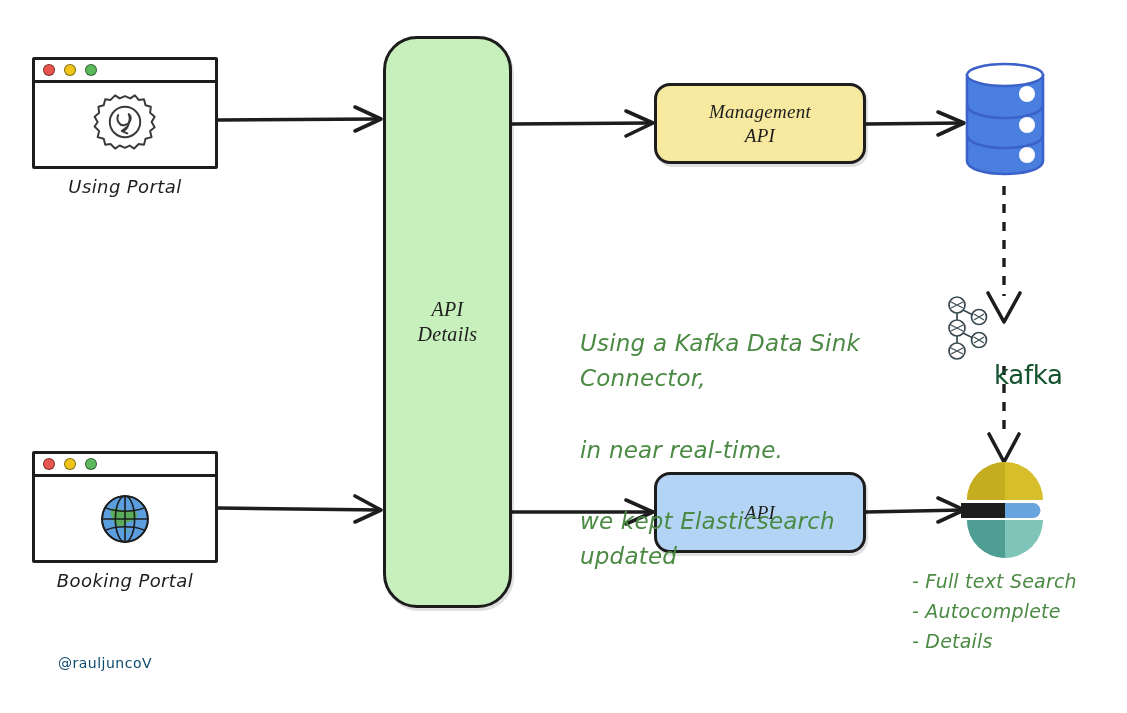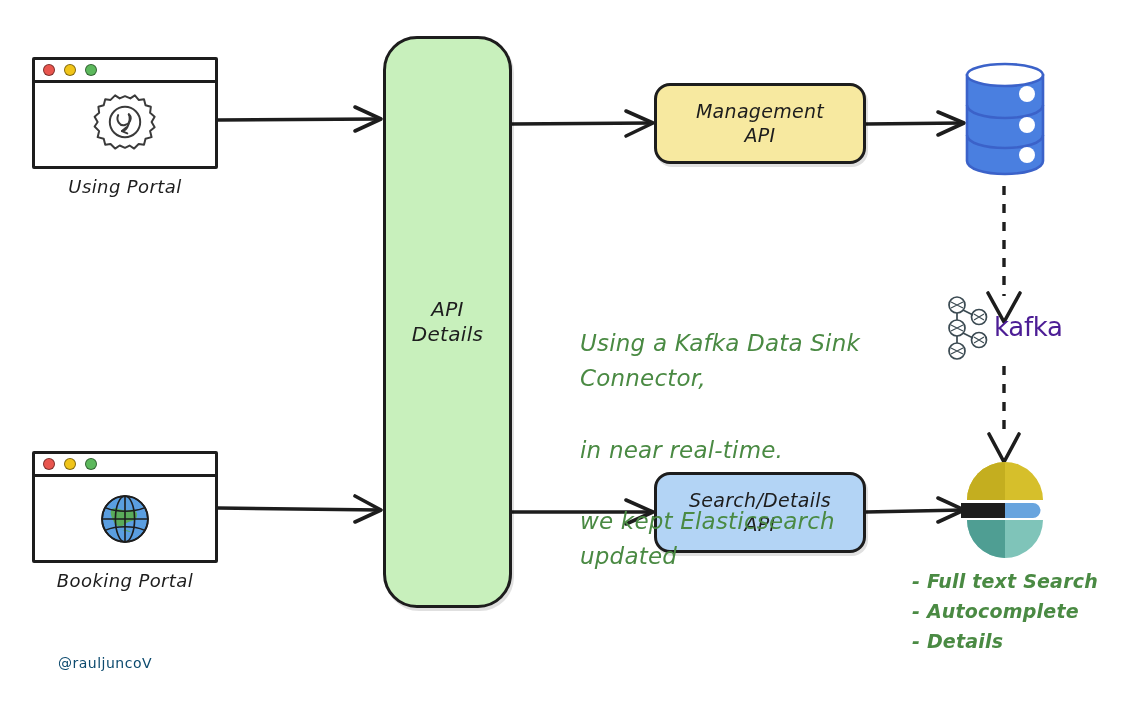--- a/index.html
+++ b/index.html
@@ -72,20 +72,21 @@
     display: flex;
     align-items: center;
     justify-content: center;
     text-align: center;
     font-size: 19px;
     line-height: 1.25;
     color: #1d1d1d;
     font-style: italic;
     letter-spacing: .3px;
     box-shadow: 2px 3px 0 rgba(0,0,0,.12);
+    font-family: Liberation Serif, serif;
   }
   #gateway-box {
     border-radius: 34px;
     font-size: 20px;
   }
   #management-box, #search-box {
     border-radius: 16px;
   }
   .annotation {
     position: absolute;
@@ -106,23 +107,24 @@
   }
   .bullets div { white-space: nowrap; }
   #watermark {
     position: absolute;
     color: #0c4a6e;
     font-size: 14px;
     letter-spacing: .5px;
   }
   #kafka-label {
     position: absolute;
-    color: #4c1d95;
+    color: #14532d;
     font-size: 26px;
     letter-spacing: -.3px;
+    margin-top: 48px;
   }
 </style>
 </head>
 <body>
 
 <svg id="canvas" viewBox="0 0 1127 713">
   <defs>
     <style>
       .ln { stroke:#1d1d1d; stroke-width:3.4; fill:none; stroke-linecap:round; }
       .hd { stroke:#1d1d1d; stroke-width:3.6; fill:none; stroke-linecap:round; stroke-linejoin:round; }
@@ -215,21 +217,20 @@
   <span>API</span>
   <span>Details</span>
 </div>
 
 <div class="node box" id="management-box" style="left:654px; top:83px; width:212px; height:81px; background:#F7E9A0; flex-direction:column;">
   <span>Management</span>
   <span>API</span>
 </div>
 
 <div class="node box" id="search-box" style="left:654px; top:472px; width:212px; height:81px; background:#B3D4F5; flex-direction:column;">
-  <span>Search/Details</span>
   <span>API</span>
 </div>
 
 <div class="node" id="database" style="left:959px; top:57px; width:92px; height:122px;">
   <svg width="92" height="122" viewBox="0 0 92 122">
     <g stroke="#3B62C9" stroke-width="2.6" fill="#4A7FE0">
       <path d="M8 18 L8 104 C8 112, 26 117, 46 117 C66 117, 84 112, 84 104 L84 18 Z"></path>
       <ellipse cx="46" cy="18" rx="38" ry="11" fill="#ffffff"></ellipse>
       <path d="M8 48 C8 56, 26 61, 46 61 C66 61, 84 56, 84 48" fill="none"></path>
       <path d="M8 78 C8 86, 26 91, 46 91 C66 91, 84 86, 84 78" fill="none"></path>
@@ -266,21 +267,21 @@
   <svg width="100" height="96" viewBox="0 0 100 96">
     <path d="M12 38 A38 38 0 0 1 88 38 Z" fill="#D6BF2B"></path>
     <path d="M12 38 A38 38 0 0 1 50 0 L50 38 Z" fill="#C4AE1F"></path>
     <path d="M12 58 A38 38 0 0 0 88 58 Z" fill="#7FC4B9"></path>
     <path d="M12 58 A38 38 0 0 0 50 96 L50 58 Z" fill="#4F9E93"></path>
     <rect x="6" y="41" width="44" height="15" fill="#1d1d1d"></rect>
     <path d="M50 41 L78 41 A7.5 7.5 0 0 1 78 56 L50 56 Z" fill="#68A4DE"></path>
   </svg>
 </div>
 
-<div class="bullets" id="capability-list" style="left:912px; top:566px;font-weight:bold;">
+<div class="bullets" id="capability-list" style="left:912px; top:566px;">
   <div>- Full text Search</div>
   <div>- Autocomplete</div>
   <div>- Details</div>
 </div>
 
 <div class="annotation" id="kafka-annotation" style="left:580px; top:290px; width:330px;">
   <div>Using a Kafka Data Sink Connector,</div>
   <div>in near real-time.</div>
   <div>we kept Elasticsearch updated</div>
 </div>

